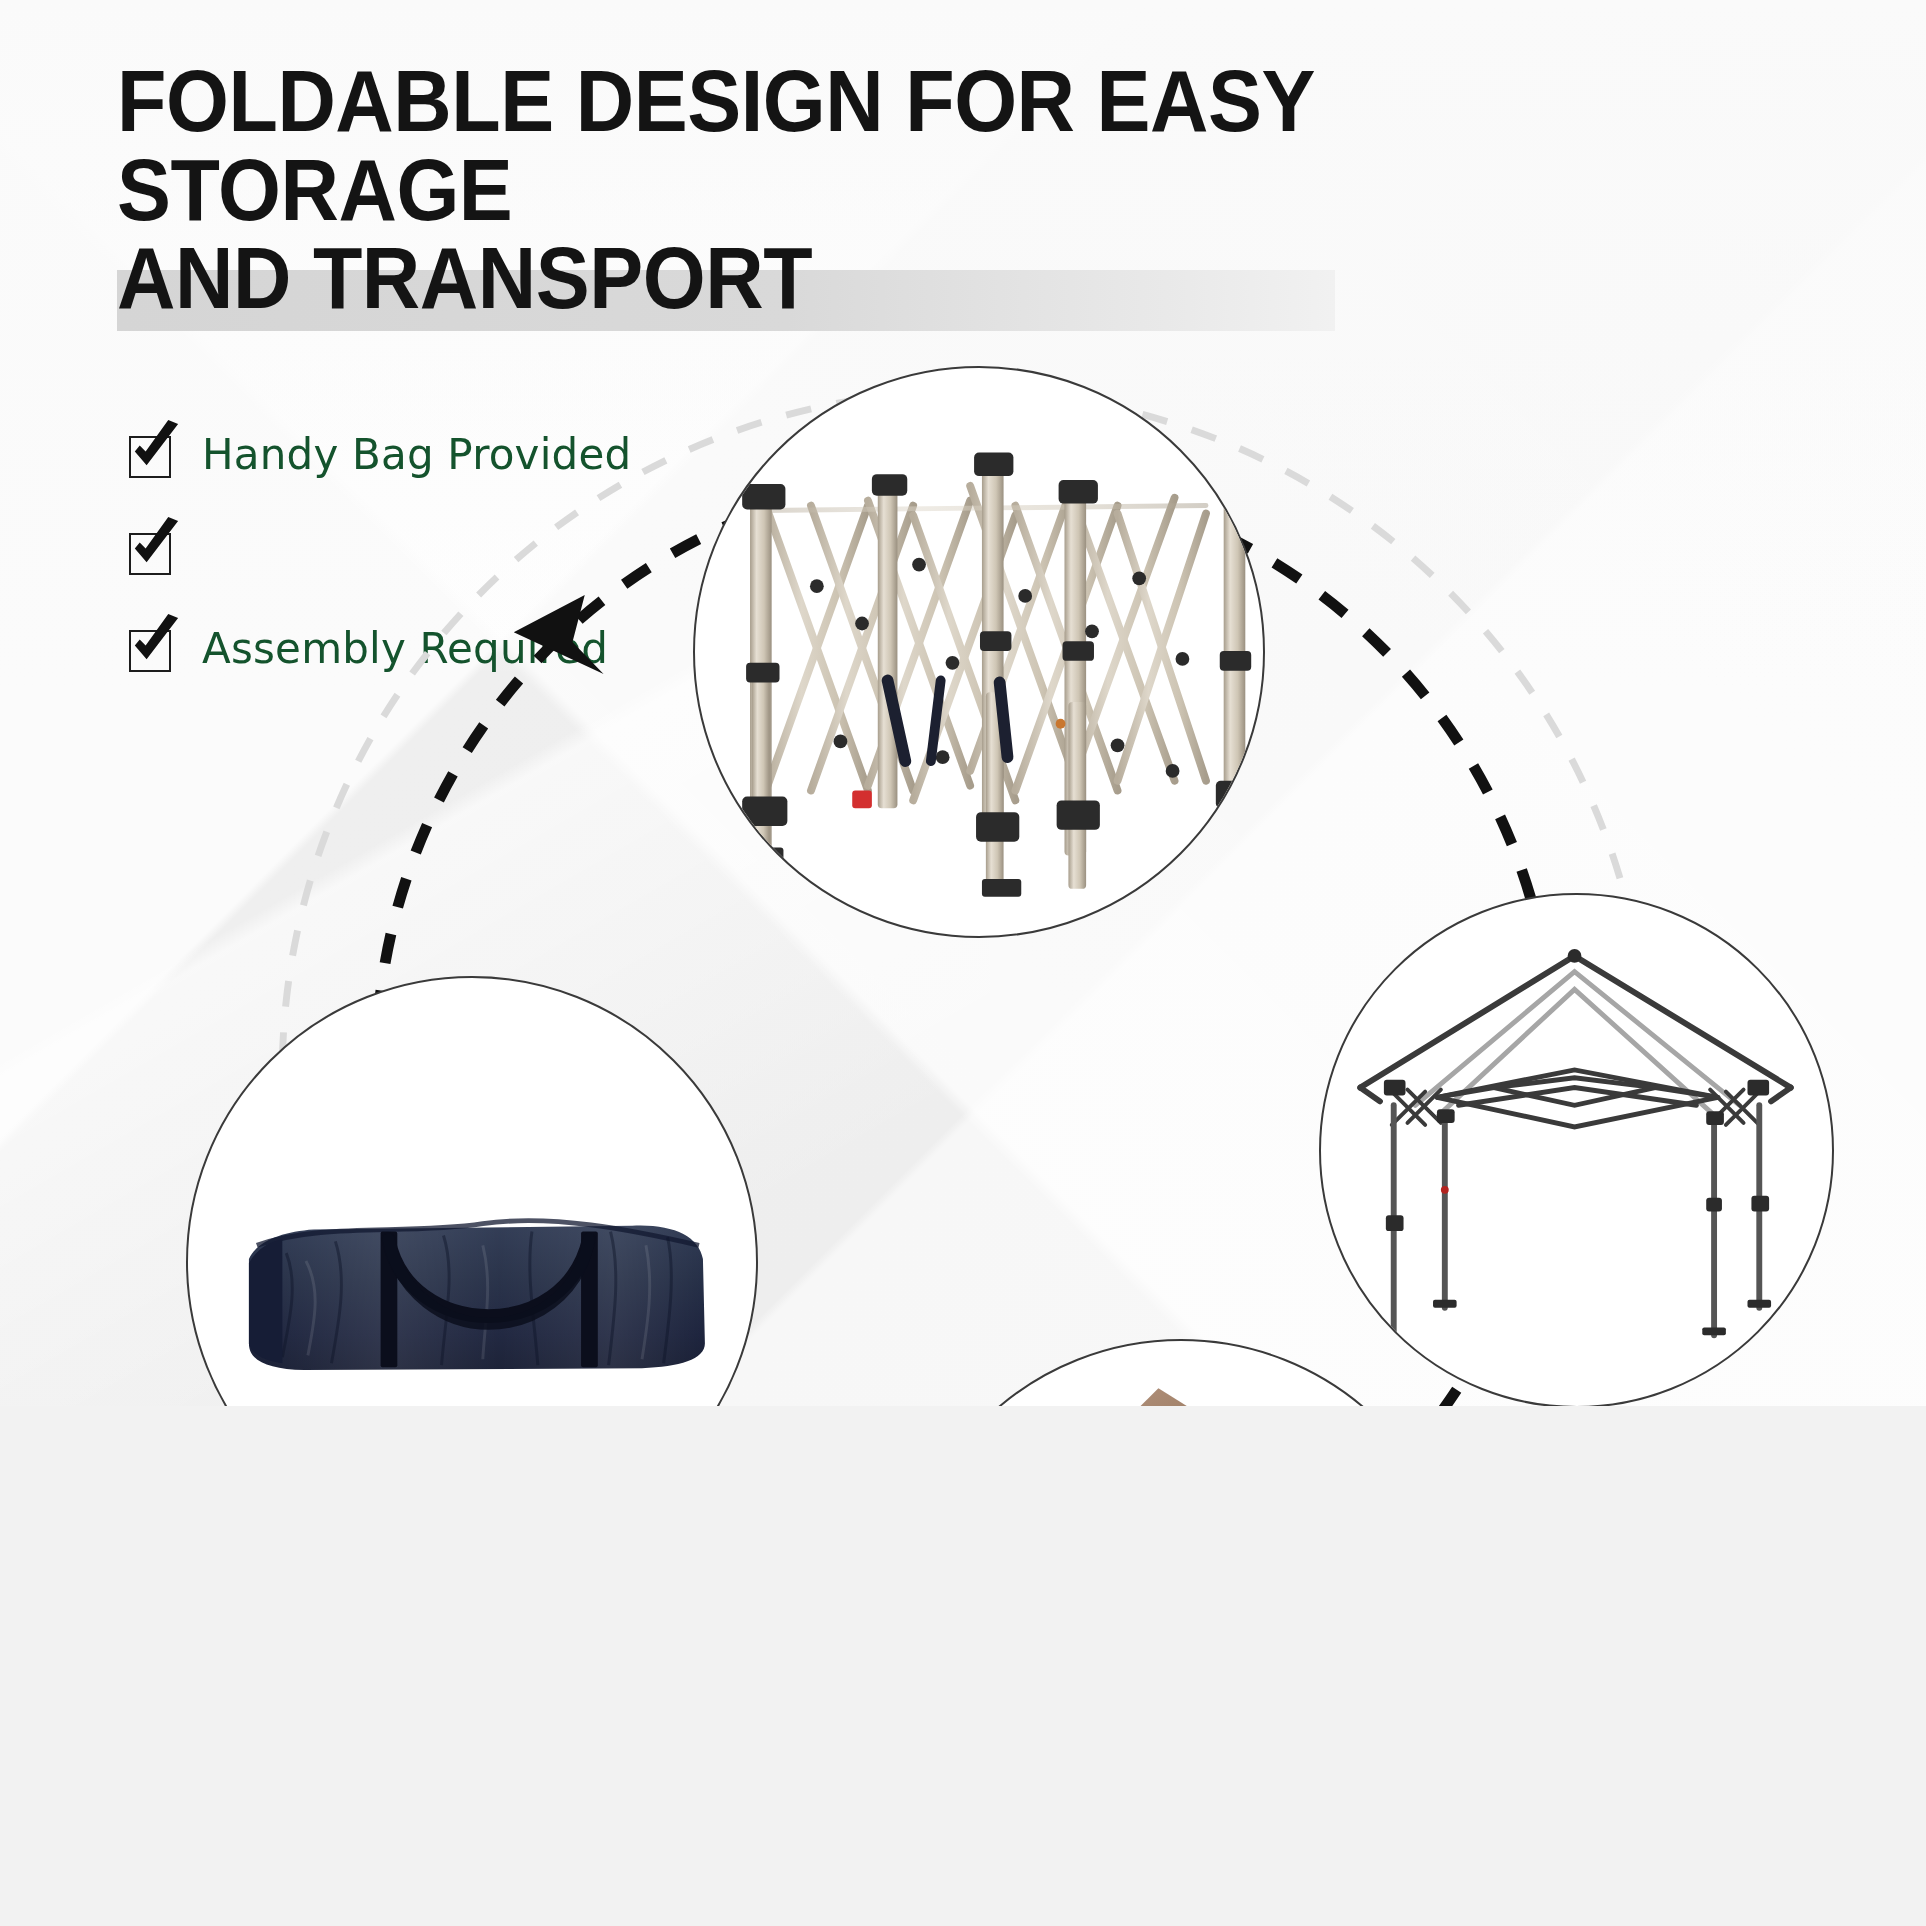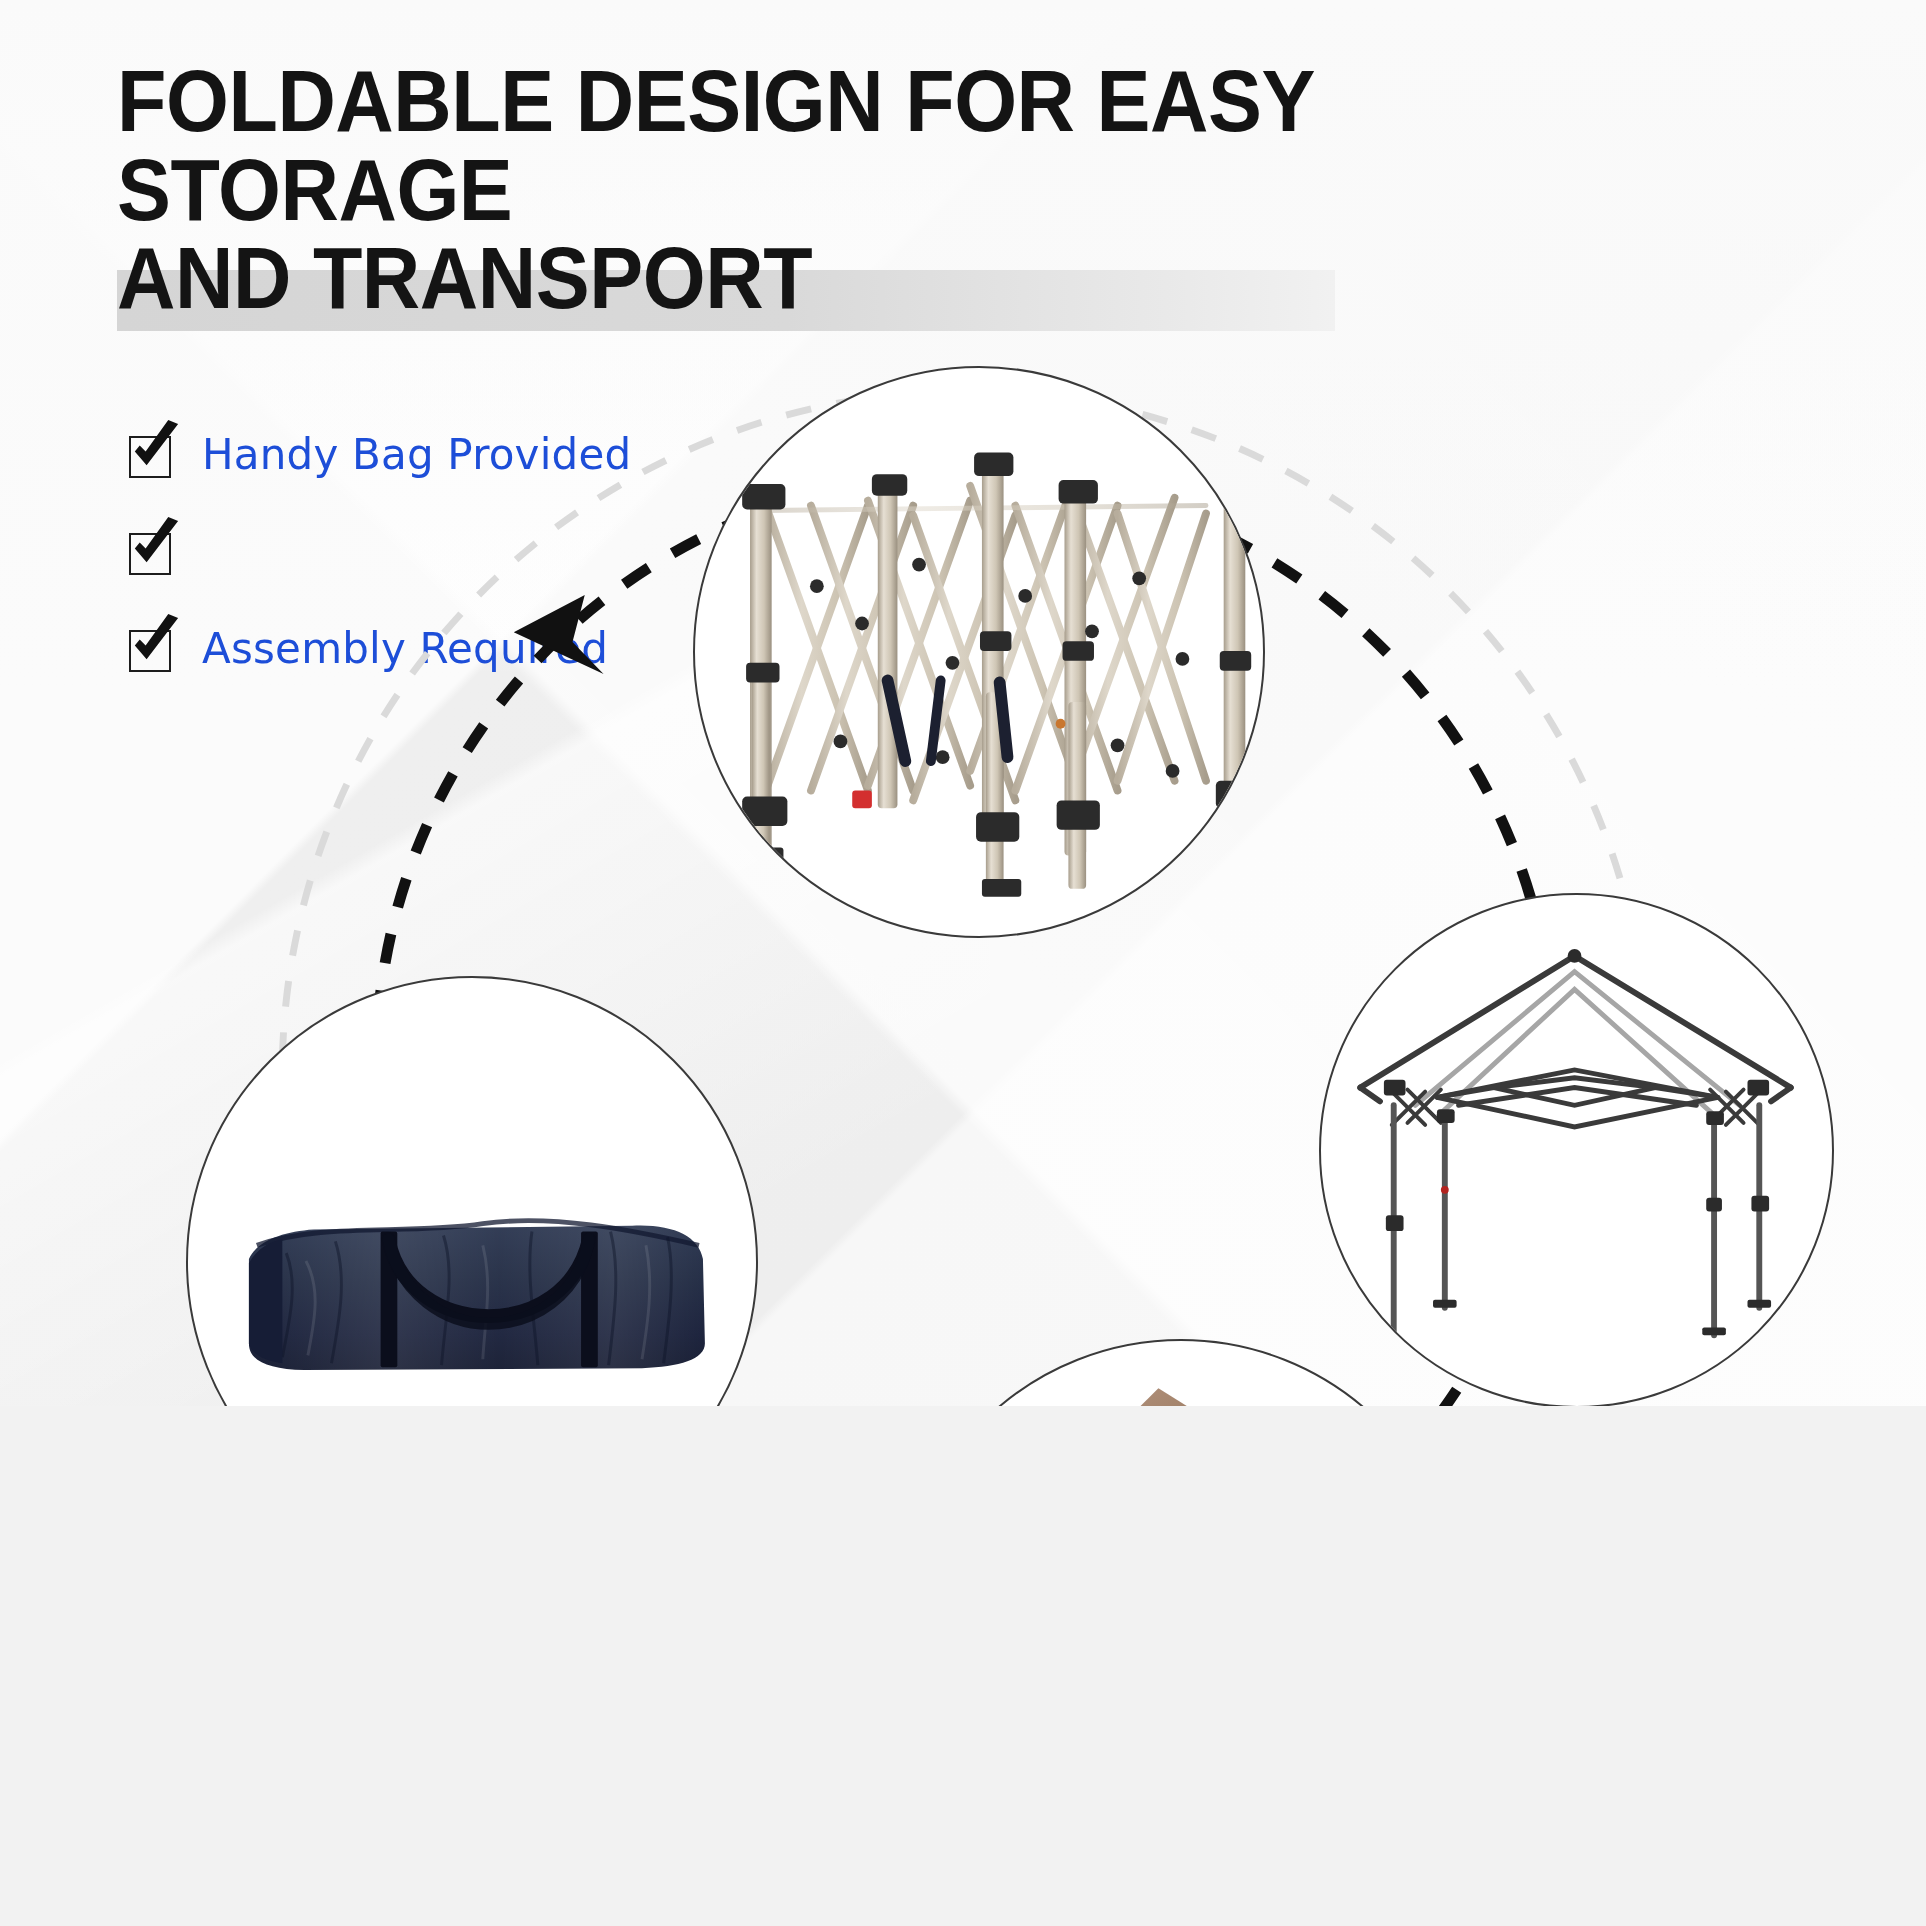--- a/index.html
+++ b/index.html
@@ -46,21 +46,21 @@
     white-space:pre-line;
   }
 
   
   .checklist{position:absolute;left:125px;top:426px;width:614px;}
   .check-row{display:flex;align-items:center;margin-bottom:40px;height:57px;}
   .cbox{position:relative;width:51px;height:50px;flex:none;margin-right:26px;}
   .cbox .sq{position:absolute;left:4px;top:6px;width:42px;height:42px;border:2px solid #1d1d1d;background:transparent;box-sizing:border-box;}
   .cbox svg{position:absolute;left:-2px;top:-10px;width:61px;height:61px;}
   .check-label{
-    font-size:42px;color:#1d4ed8;font-weight:400;
+    font-size:42px;color:#14532d;font-weight:400;
     font-family:"DejaVu Sans","Liberation Sans",sans-serif;
     letter-spacing:0.2px;white-space:nowrap;
   }
 
   
   .cycle{position:absolute;left:0;top:0;width:1927px;height:1927px;pointer-events:none;}
 
   
   .circ{
     position:absolute;border-radius:50%;background:#ffffff;

